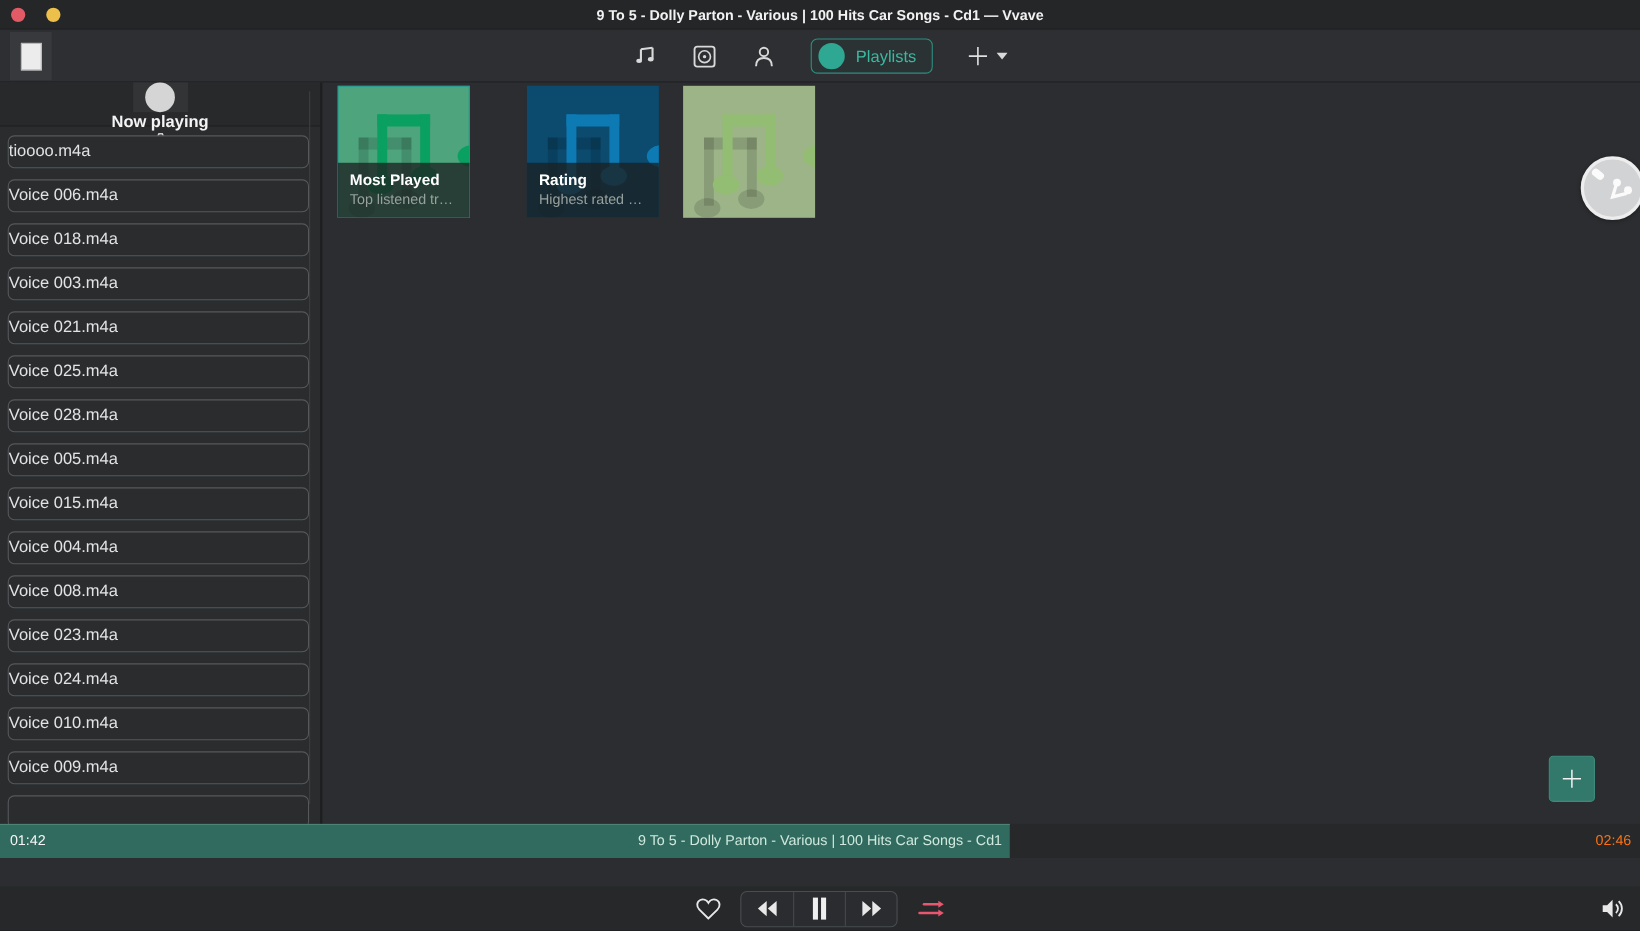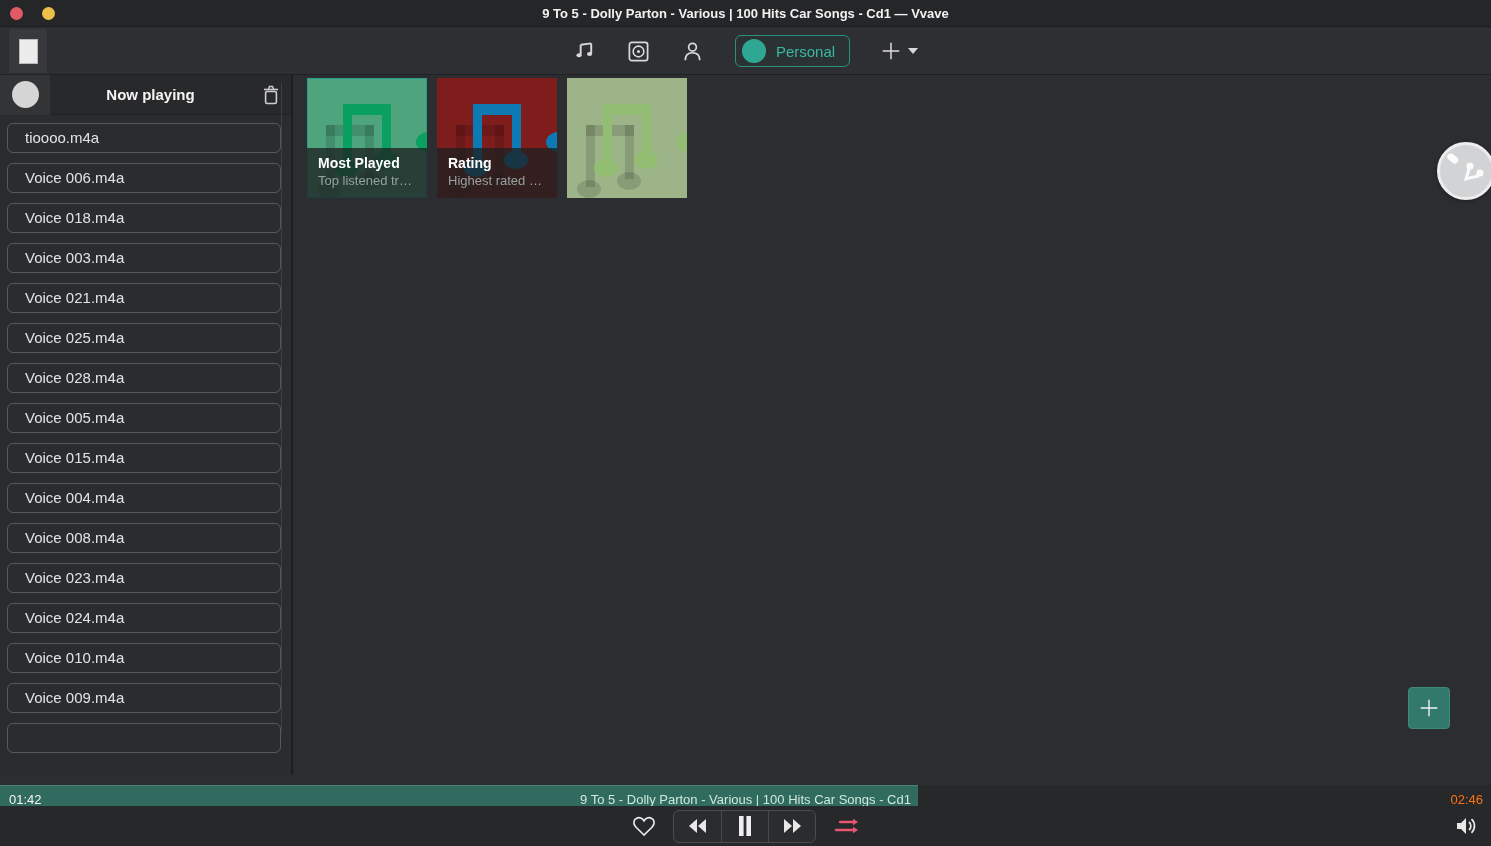--- a/index.html
+++ b/index.html
@@ -46,41 +46,41 @@
   .add-group { display:flex; align-items:center; gap:6px; cursor:pointer; }
 
   
   .sidebar {
     position:absolute; left:0; top:75px; width:293px; height:700px;
     background:#2a2c2e; border-right:2px solid #1d1e20;
   }
   .sidebar-header {
     position:absolute; left:0; top:0; width:100%; height:40px;
     background:#28292b; border-bottom:1px solid #202123;
-    display:flex; align-items:center;
+    display:flex; align-items:center;flex-direction:column;
   }
   .np-toggle {
     width:50px; height:40px; background:#323436;
     display:flex; align-items:center; justify-content:center; cursor:pointer;
   }
   .np-circle { width:27px; height:27px; border-radius:50%; background:#d5d5d5; }
   .np-title { flex:1; text-align:center; font-size:15px; font-weight:bold; color:#f4f4f4; }
   .trash-btn { width:40px; height:40px; display:flex; align-items:center; justify-content:center; cursor:pointer; }
 
   .track-list { position:absolute; left:0; top:40px; width:100%; height:660px; overflow:hidden; padding-top:8px; }
   .track-item {
     margin:0 10px 10px 7px; height:30px; line-height:28px;
     border:1px solid #56585b; border-radius:6px;
-    padding-left:17px; font-size:15px; color:#e2e3e4;
+    font-size:15px; color:#e2e3e4;
     background:#2a2c2e; cursor:pointer; white-space:nowrap; overflow:hidden;
   }
   .scrollbar-line { position:absolute; right:9px; top:8px; width:1px; height:648px; background:#3d3f42; }
 
   
-  .cards-row { position:absolute; left:307px; top:78px; display:flex; gap:10px; }
+  .cards-row { position:absolute; left:307px; top:78px; display:flex; gap:22px; }
   .pcard {
     position:relative; width:120px; height:120px; overflow:hidden; cursor:pointer;
   }
   .pcard.selected { outline:1px solid #2a9d8f; outline-offset:-1px; }
   .pcard-note { position:absolute; left:0; top:0; width:120px; height:120px; }
   .pcard-overlay {
     position:absolute; left:0; bottom:0; width:100%; height:50px;
     background:rgba(28,32,31,0.76); padding:6px 0 0 11px;
   }
   .pcard-title { font-size:14px; font-weight:bold; color:#ffffff; line-height:18px; }
@@ -95,21 +95,21 @@
   }
   .fab-add {
     position:absolute; left:1408px; top:687px; width:42px; height:42px;
     border-radius:4px; background:#33796b; border:1px solid #3d8a7a;
     display:flex; align-items:center; justify-content:center; cursor:pointer;
     color:#f2f2f2;
   }
 
   
   .progress-bar {
-    position:absolute; left:0; top:785px; width:100%; height:31px;
+    position:absolute; left:0; top:749px; width:100%; height:31px;
     background:#26282a; cursor:pointer;
   }
   .progress-fill {
     position:absolute; left:0; top:0; height:100%;
     background:#316a5f; border-top:1px solid #4b8375;
   }
   .time-elapsed { position:absolute; left:9px; top:7px; font-size:13px; color:#f5f5f5; }
   .time-total   { position:absolute; right:8px; top:7px; font-size:13px; color:#f97316; }
   .progress-label {
     position:absolute; left:0; top:7px; width:100%; text-align:center;
@@ -172,21 +172,21 @@
         </svg>
       </div>
       <div class="tb-icon">
         <svg width="23" height="23" viewBox="0 0 24 24">
           <circle cx="12" cy="7.5" r="4" fill="none" stroke="#d9d9d9" stroke-width="1.8"></circle>
           <path d="M4.5 21 C4.5 15.5 8 13.3 12 13.3 S19.5 15.5 19.5 21" fill="none" stroke="#d9d9d9" stroke-width="1.8"></path>
         </svg>
       </div>
       <div class="playlists-btn">
         <div class="playlists-circle"></div>
-        <span class="playlists-label">Personal</span>
+        <span class="playlists-label">Playlists</span>
       </div>
       <div class="add-group">
         <svg width="22" height="22" viewBox="0 0 24 24">
           <path d="M12 3 V21 M3 12 H21" stroke="#e0e0e0" stroke-width="1.6" fill="none"></path>
         </svg>
         <svg width="10" height="8" viewBox="0 0 10 8">
           <polygon points="0,1 10,1 5,7" fill="#d9d9d9"></polygon>
         </svg>
       </div>
     </div>
@@ -244,21 +244,21 @@
             <ellipse cx="39" cy="90" rx="12" ry="9"></ellipse>
             <ellipse cx="79" cy="82" rx="12" ry="9"></ellipse>
             <ellipse cx="122" cy="64" rx="13" ry="10"></ellipse>
           </g>
         </svg>
         <div class="pcard-overlay">
           <div class="pcard-title">Most Played</div>
           <div class="pcard-sub">Top listened tr…</div>
         </div>
       </div>
-      <div class="pcard" style="background: #7f1d1d;">
+      <div class="pcard" style="background: #0c4a6e; margin-left: 30px;">
         <svg class="pcard-note" viewBox="0 0 120 120">
           <g fill="rgba(0,0,0,0.13)" transform="translate(-17,21)">
             <rect x="36" y="26" width="48" height="11"></rect>
             <rect x="36" y="26" width="9" height="62"></rect>
             <rect x="75" y="26" width="9" height="54"></rect>
             <ellipse cx="39" cy="90" rx="12" ry="9"></ellipse>
             <ellipse cx="79" cy="82" rx="12" ry="9"></ellipse>
           </g>
           <g fill="#0d7ab3">
             <rect x="36" y="26" width="48" height="11"></rect>

